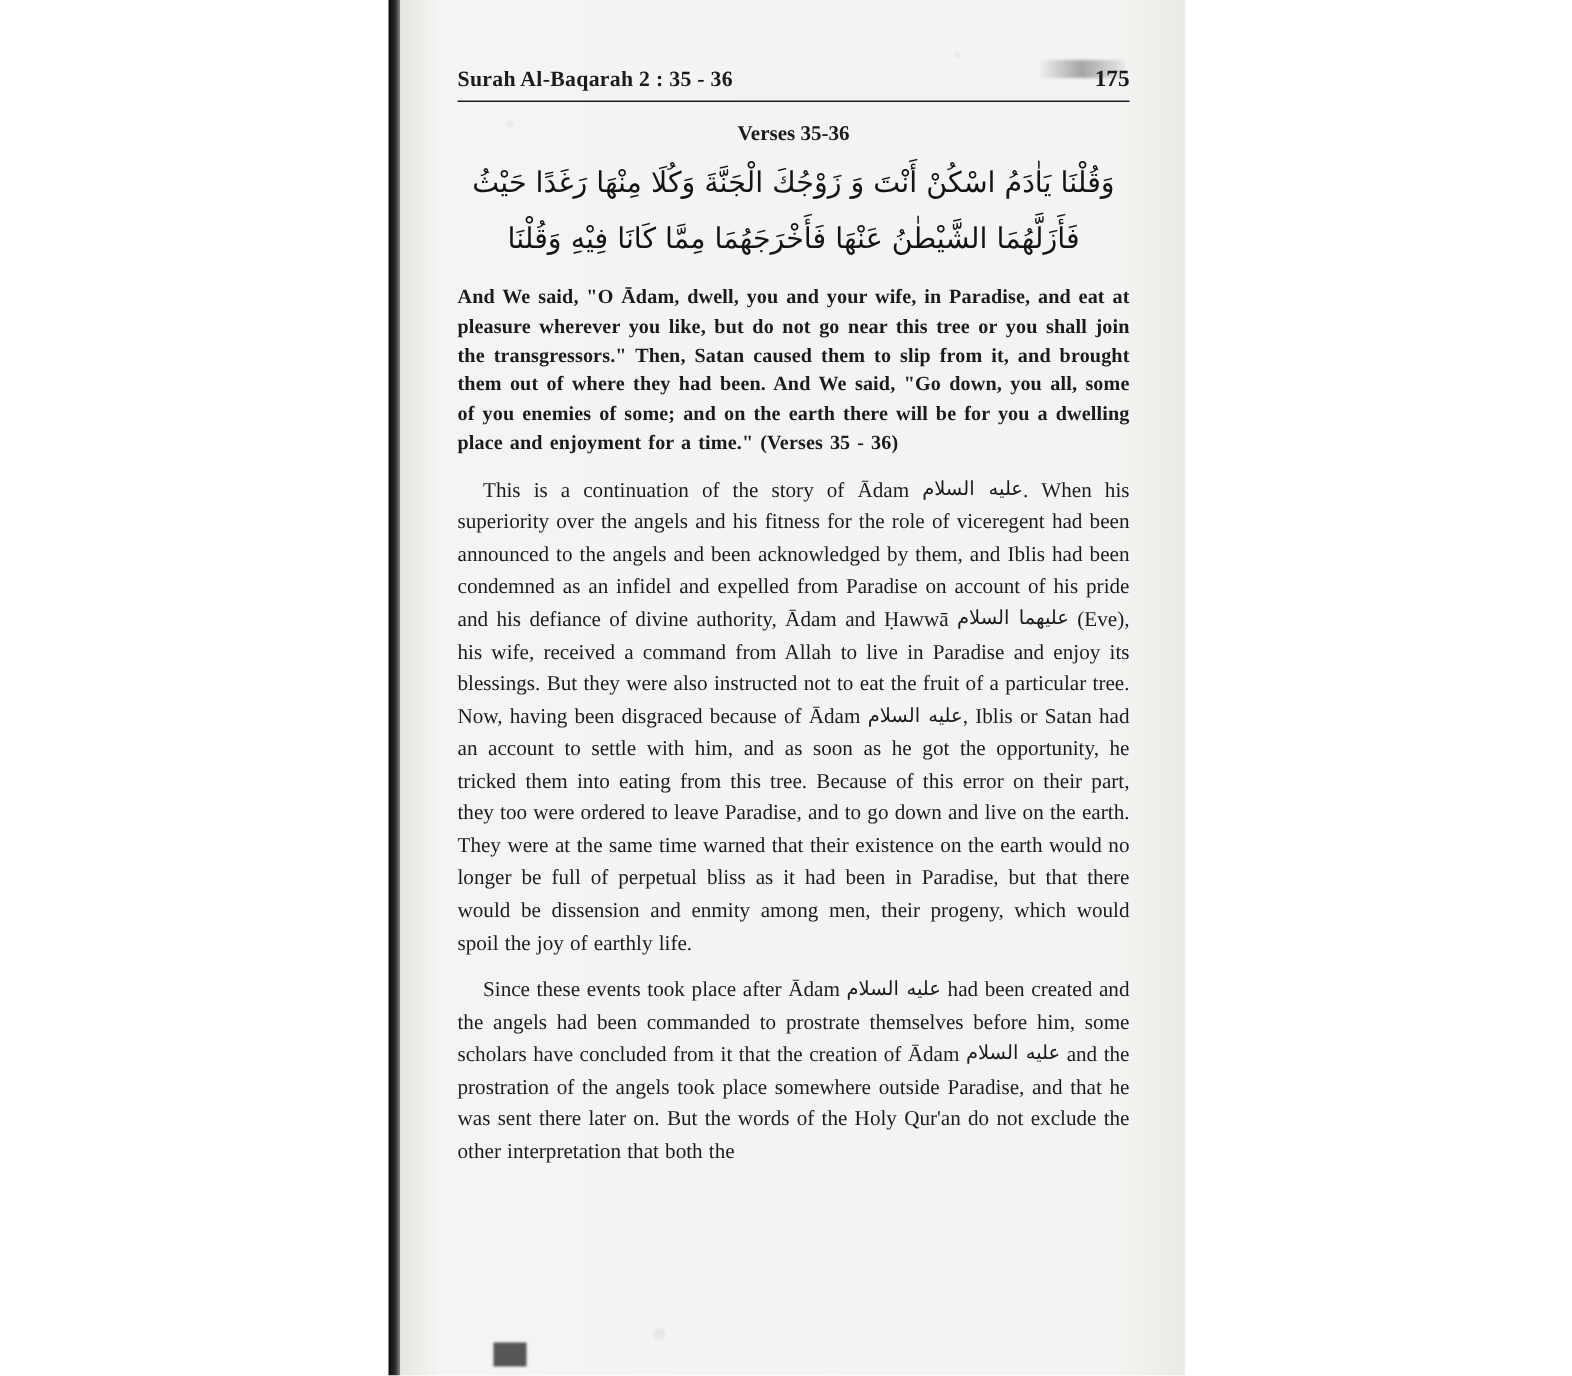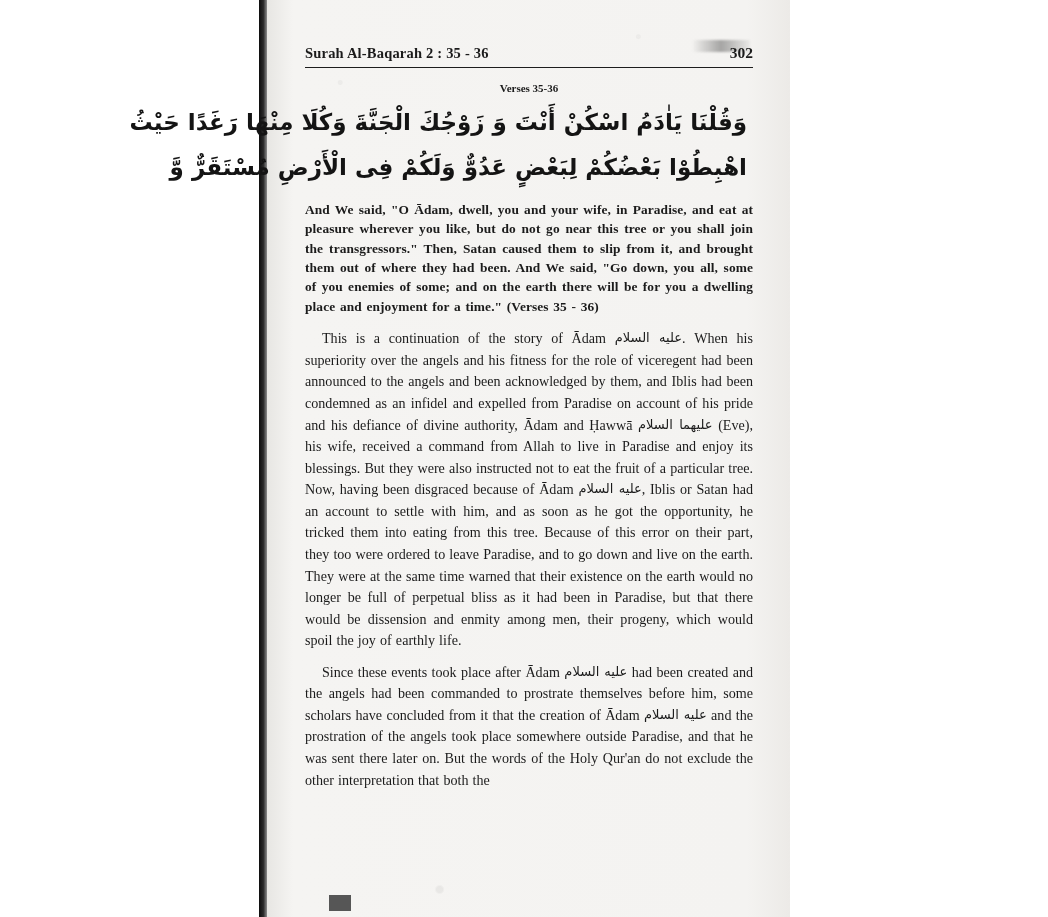--- a/index.html
+++ b/index.html
@@ -106,35 +106,35 @@
     height: 12px;
     background: linear-gradient(to right, rgba(60,60,60,0.0), rgba(70,70,70,0.45), rgba(60,60,60,0.05));
     filter: blur(1.2px);
     pointer-events: none;
   }
 
   
   .verse-heading {
     text-align: center;
     font-weight: bold;
-    font-size: 11px;
+    font-size: 14px;
     margin-top: 14px;
     margin-bottom: 6px;
   }
 
   
   .arabic-block {
     direction: rtl;
     text-align: center;
     font-family: "DejaVu Sans", sans-serif;
-    font-size: 23px;
+    font-size: 19px;
     line-height: 1.95;
     color: #141414;
     margin: 0 6px 10px 6px;
-    font-weight: 700;
+    font-weight: 400;
   }
   .arabic-block .aline {
     display: block;
     white-space: nowrap;
   }
 
   
   .translation {
     font-family: "Liberation Serif", serif;
     font-weight: bold;
@@ -190,28 +190,28 @@
   <div class="binding-gutter"></div>
 
   <div class="page">
     <div class="scan-noise"></div>
     <div class="smudge"></div>
 
     <div class="content">
 
       <div class="running-head">
         <div class="surah">Surah Al-Baqarah  2 : 35 - 36</div>
-        <div class="pageno">302</div>
+        <div class="pageno">175</div>
       </div>
 
       <div class="verse-heading">Verses 35-36</div>
 
       <div class="arabic-block" id="arabic-block">
           <span class="aline">وَقُلْنَا يَاٰدَمُ اسْكُنْ أَنْتَ وَ زَوْجُكَ الْجَنَّةَ وَكُلَا مِنْهَا رَغَدًا حَيْثُ</span>
-          <span class="aline">اهْبِطُوْا بَعْضُكُمْ لِبَعْضٍ عَدُوٌّ وَلَكُمْ فِى الْأَرْضِ مُسْتَقَرٌّ وَّ</span>
+          <span class="aline">فَأَزَلَّهُمَا الشَّيْطٰنُ عَنْهَا فَأَخْرَجَهُمَا مِمَّا كَانَا فِيْهِ وَقُلْنَا</span>
         </div>
 
       <div class="translation">And We said, "O Ādam, dwell, you and your wife, in Paradise, and eat at pleasure wherever you like, but do not go near this tree or you shall join the transgressors." Then, Satan caused them to slip from it, and brought them out of where they had been. And We said, "Go down, you all, some of you enemies of some; and on the earth there will be for you a dwelling place and enjoyment for a time." (Verses 35 - 36)</div>
 
       <div id="commentary">
           <p class="body-par indent"><span>This is a continuation of the story of Ādam </span><span class="ar-inline">عليه السلام</span><span>. When his superiority over the angels and his fitness for the role of viceregent had been announced to the angels and been acknowledged by them, and Iblis had been condemned as an infidel and expelled from Paradise on account of his pride and his defiance of divine authority, Ādam and Ḥawwā </span><span class="ar-inline">عليهما السلام</span><span> (Eve), his wife, received a command from Allah to live in Paradise and enjoy its blessings. But they were also instructed not to eat the fruit of a particular tree. Now, having been disgraced because of Ādam </span><span class="ar-inline">عليه السلام</span><span>, Iblis or Satan had an account to settle with him, and as soon as he got the opportunity, he tricked them into eating from this tree. Because of this error on their part, they too were ordered to leave Paradise, and to go down and live on the earth. They were at the same time warned that their existence on the earth would no longer be full of perpetual bliss as it had been in Paradise, but that there would be dissension and enmity among men, their progeny, which would spoil the joy of earthly life.</span></p>
           <p class="body-par indent"><span>Since these events took place after Ādam </span><span class="ar-inline">عليه السلام</span><span> had been created and the angels had been commanded to prostrate themselves before him, some scholars have concluded from it that the creation of Ādam </span><span class="ar-inline">عليه السلام</span><span> and the prostration of the angels took place somewhere outside Paradise, and that he was sent there later on. But the words of the Holy Qur'an do not exclude the other interpretation that both the</span></p>
         </div>
 
     </div>

